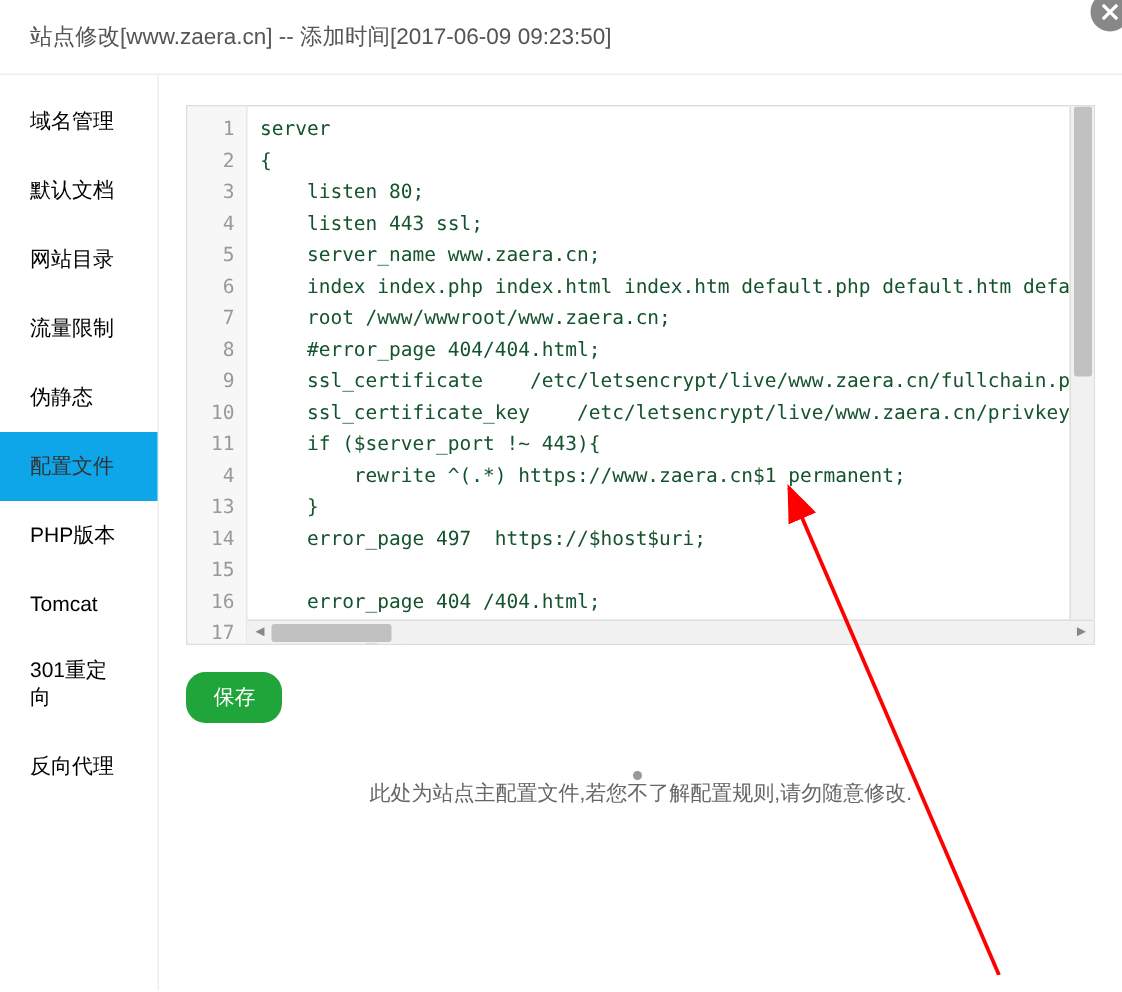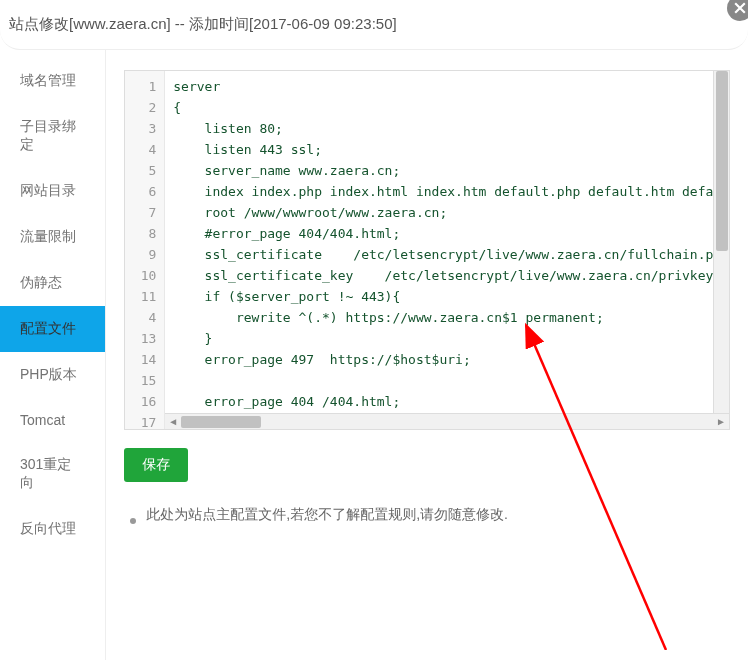--- a/index.html
+++ b/index.html
@@ -1,57 +1,57 @@
 <!DOCTYPE html>
 <html><head>
 <meta charset="utf-8">
 <style>
 * { margin: 0; padding: 0; box-sizing: border-box; }
 body { font-family: "Microsoft YaHei", Arial, sans-serif; font-size: 14px; background: #fff; color: #333; width: 748px; height: 661px; overflow: hidden; position: relative; }
 .modal { background: #fff; }
-.header { padding: 15px 9px; border-bottom: 1px solid #eee; position: relative; border-radius: 20px; }
+.header { padding: 15px 20px; border-bottom: 1px solid #eee; position: relative; }
 .header-title { color: #555; font-size: 15px; font-weight: normal; }
 .close-btn { position: absolute; right: -5px; top: -5px; width: 26px; height: 26px; border-radius: 50%; background: #888; color: #fff; display: flex; align-items: center; justify-content: center; font-size: 16px; cursor: pointer; }
 .close-btn svg { width: 12px; height: 12px; fill: #fff; }
 .body { display: flex; height: 610px; }
 .sidebar { width: 128px; border-right: 1px solid #eee; padding-top: 8px; }
-.sidebar-item { padding: 14px 20px; color: #737373; cursor: pointer; font-size: 14px; }
+.sidebar-item { padding: 14px 20px; color: #000000; cursor: pointer; font-size: 14px; }
 .sidebar-item.active { background: #0ea5e9; color: #333; }
 .main { flex: 1; padding: 20px 18px; position: relative; }
 .code-editor { border: 1px solid #ddd; height: 360px; display: flex; background: #fff; overflow: hidden; position: relative; }
 .gutter { width: 40px; background: #f7f7f7; border-right: 1px solid #e8e8e8; text-align: right; padding: 5px 8px 5px 0; color: #999; font-family: Consolas, Monaco, monospace; font-size: 13px; line-height: 21px; user-select: none; }
 .code-area { flex: 1; padding: 5px 0 5px 8px; font-family: Consolas, Monaco, monospace; font-size: 13px; line-height: 21px; white-space: pre; overflow: hidden; color: #14532d; position: relative; }
 .code-line { height: 21px; white-space: pre; }
 .scrollbar-h { position: absolute; bottom: 0; left: 40px; right: 0; height: 16px; background: #f1f1f1; border-top: 1px solid #ddd; display: flex; align-items: center; }
 .scroll-arrow { width: 16px; height: 16px; display: flex; align-items: center; justify-content: center; cursor: pointer; color: #888; font-size: 10px; }
 .scroll-track { flex: 1; height: 16px; position: relative; }
 .scroll-thumb { position: absolute; left: 0; width: 80px; height: 12px; top: 2px; background: #c1c1c1; border-radius: 2px; }
 .scrollbar-v { position: absolute; right: 0; top: 0; bottom: 16px; width: 16px; background: #f1f1f1; border-left: 1px solid #ddd; }
 .scroll-thumb-v { position: absolute; top: 0; left: 2px; width: 12px; height: 180px; background: #c1c1c1; border-radius: 2px; }
-.save-btn { margin-top: 18px; background: #20a53a; color: #fff; border: none; padding: 8px 18px; font-size: 14px; border-radius: 3px; cursor: pointer; }
-.note { margin-top: 24px; color: #666; font-size: 14px; display: flex; align-items: flex-end; }
+.save-btn { margin-top: 18px; background: #20a53a; color: #fff; border: none; padding: 8px 18px; font-size: 14px; border-radius: 13px; cursor: pointer; }
+.note { margin-top: 24px; color: #666; font-size: 14px; display: flex; align-items: center; flex-direction: column; }
 .note-bullet { width: 6px; height: 6px; background: #999; border-radius: 50%; margin: 8px 10px 0 6px; flex-shrink: 0; }
 .arrow-svg { position: absolute; pointer-events: none; }
 </style>
 </head>
 <body>
 
 <div class="modal">
   <div class="header">
     <span class="header-title">站点修改[www.zaera.cn] -- 添加时间[2017-06-09 09:23:50]</span>
     <div class="close-btn">
       <svg viewBox="0 0 10 10">
           <path d="M1 1 L9 9 M9 1 L1 9" stroke="#fff" stroke-width="1.8" fill="none"></path>
         </svg>
     </div>
   </div>
   <div class="body">
     <div class="sidebar">
       <div class="sidebar-item"><span>域名管理</span></div>
-      <div class="sidebar-item"><span>子目录绑定</span></div>
+      <div class="sidebar-item"><span>默认文档</span></div>
       <div class="sidebar-item"><span>网站目录</span></div>
       <div class="sidebar-item"><span>流量限制</span></div>
       <div class="sidebar-item"><span>伪静态</span></div>
       <div class="sidebar-item active"><span>配置文件</span></div>
       <div class="sidebar-item"><span>PHP版本</span></div>
       <div class="sidebar-item"><span>Tomcat</span></div>
       <div class="sidebar-item"><span>301重定向</span></div>
       <div class="sidebar-item"><span>反向代理</span></div>
     </div>
     <div class="main">

